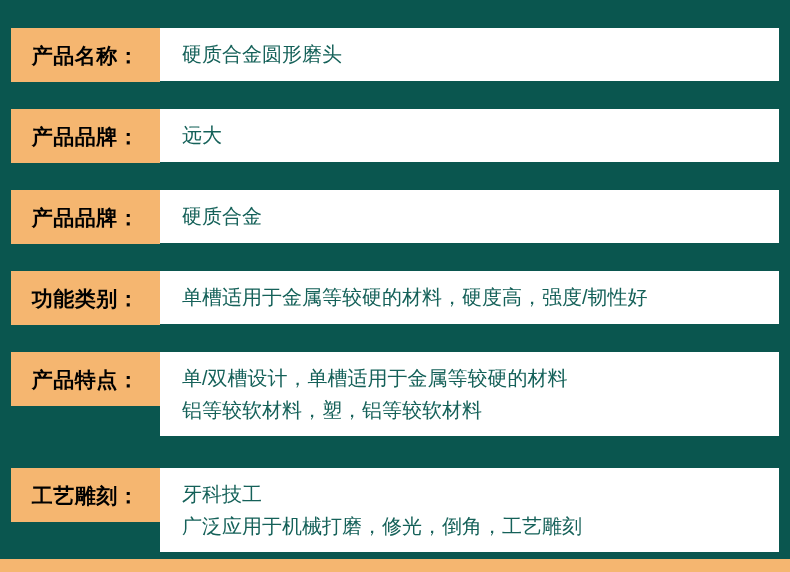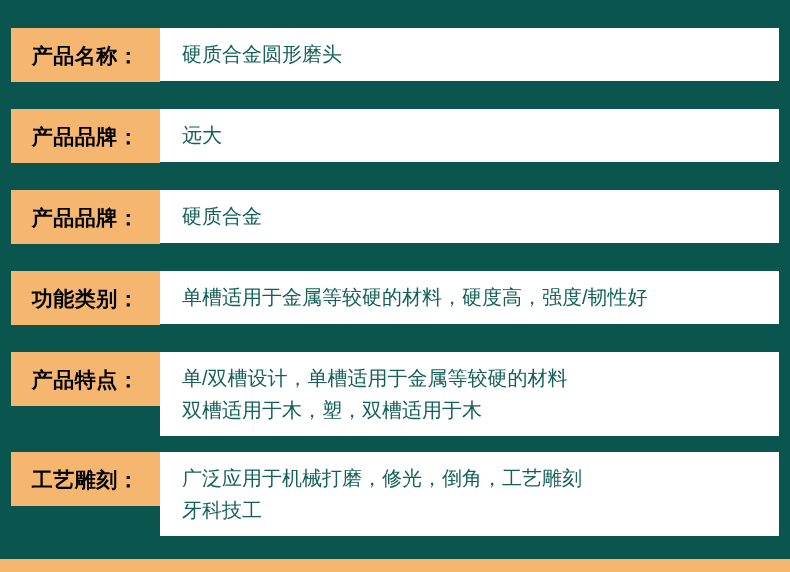--- a/index.html
+++ b/index.html
@@ -67,21 +67,21 @@
   .spec-row.single .row-value {
     height: 53px;
   }
   .spec-row.multi .row-value {
     min-height: 83px;
     padding-top: 10px;
     padding-bottom: 10px;
     justify-content: center;
   }
   .spec-row.multi {
-    margin-bottom: 16px;
+    margin-bottom: 32px;
   }
   .spec-row.multi .row-value .vline {
     line-height: 32px;
   }
   .bottom-bar {
     position: absolute;
     left: 0;
     right: 0;
     bottom: 0;
     height: 13px;
@@ -118,27 +118,27 @@
     <div class="row-label">功能类别：</div>
     <div class="row-value">
       <div class="vline">单槽适用于金属等较硬的材料，硬度高，强度/韧性好</div>
     </div>
   </div>
 
   <div class="spec-row multi">
     <div class="row-label">产品特点：</div>
     <div class="row-value">
       <div class="vline">单/双槽设计，单槽适用于金属等较硬的材料</div>
-      <div class="vline">双槽适用于木，塑，双槽适用于木</div>
+      <div class="vline">铝等较软材料，塑，铝等较软材料</div>
     </div>
   </div>
 
   <div class="spec-row multi">
     <div class="row-label">工艺雕刻：</div>
     <div class="row-value">
+      <div class="vline">牙科技工</div>
       <div class="vline">广泛应用于机械打磨，修光，倒角，工艺雕刻</div>
-      <div class="vline">牙科技工</div>
     </div>
   </div>
 
   <div class="bottom-bar"></div>
 
 </div>
 
 </body></html>

